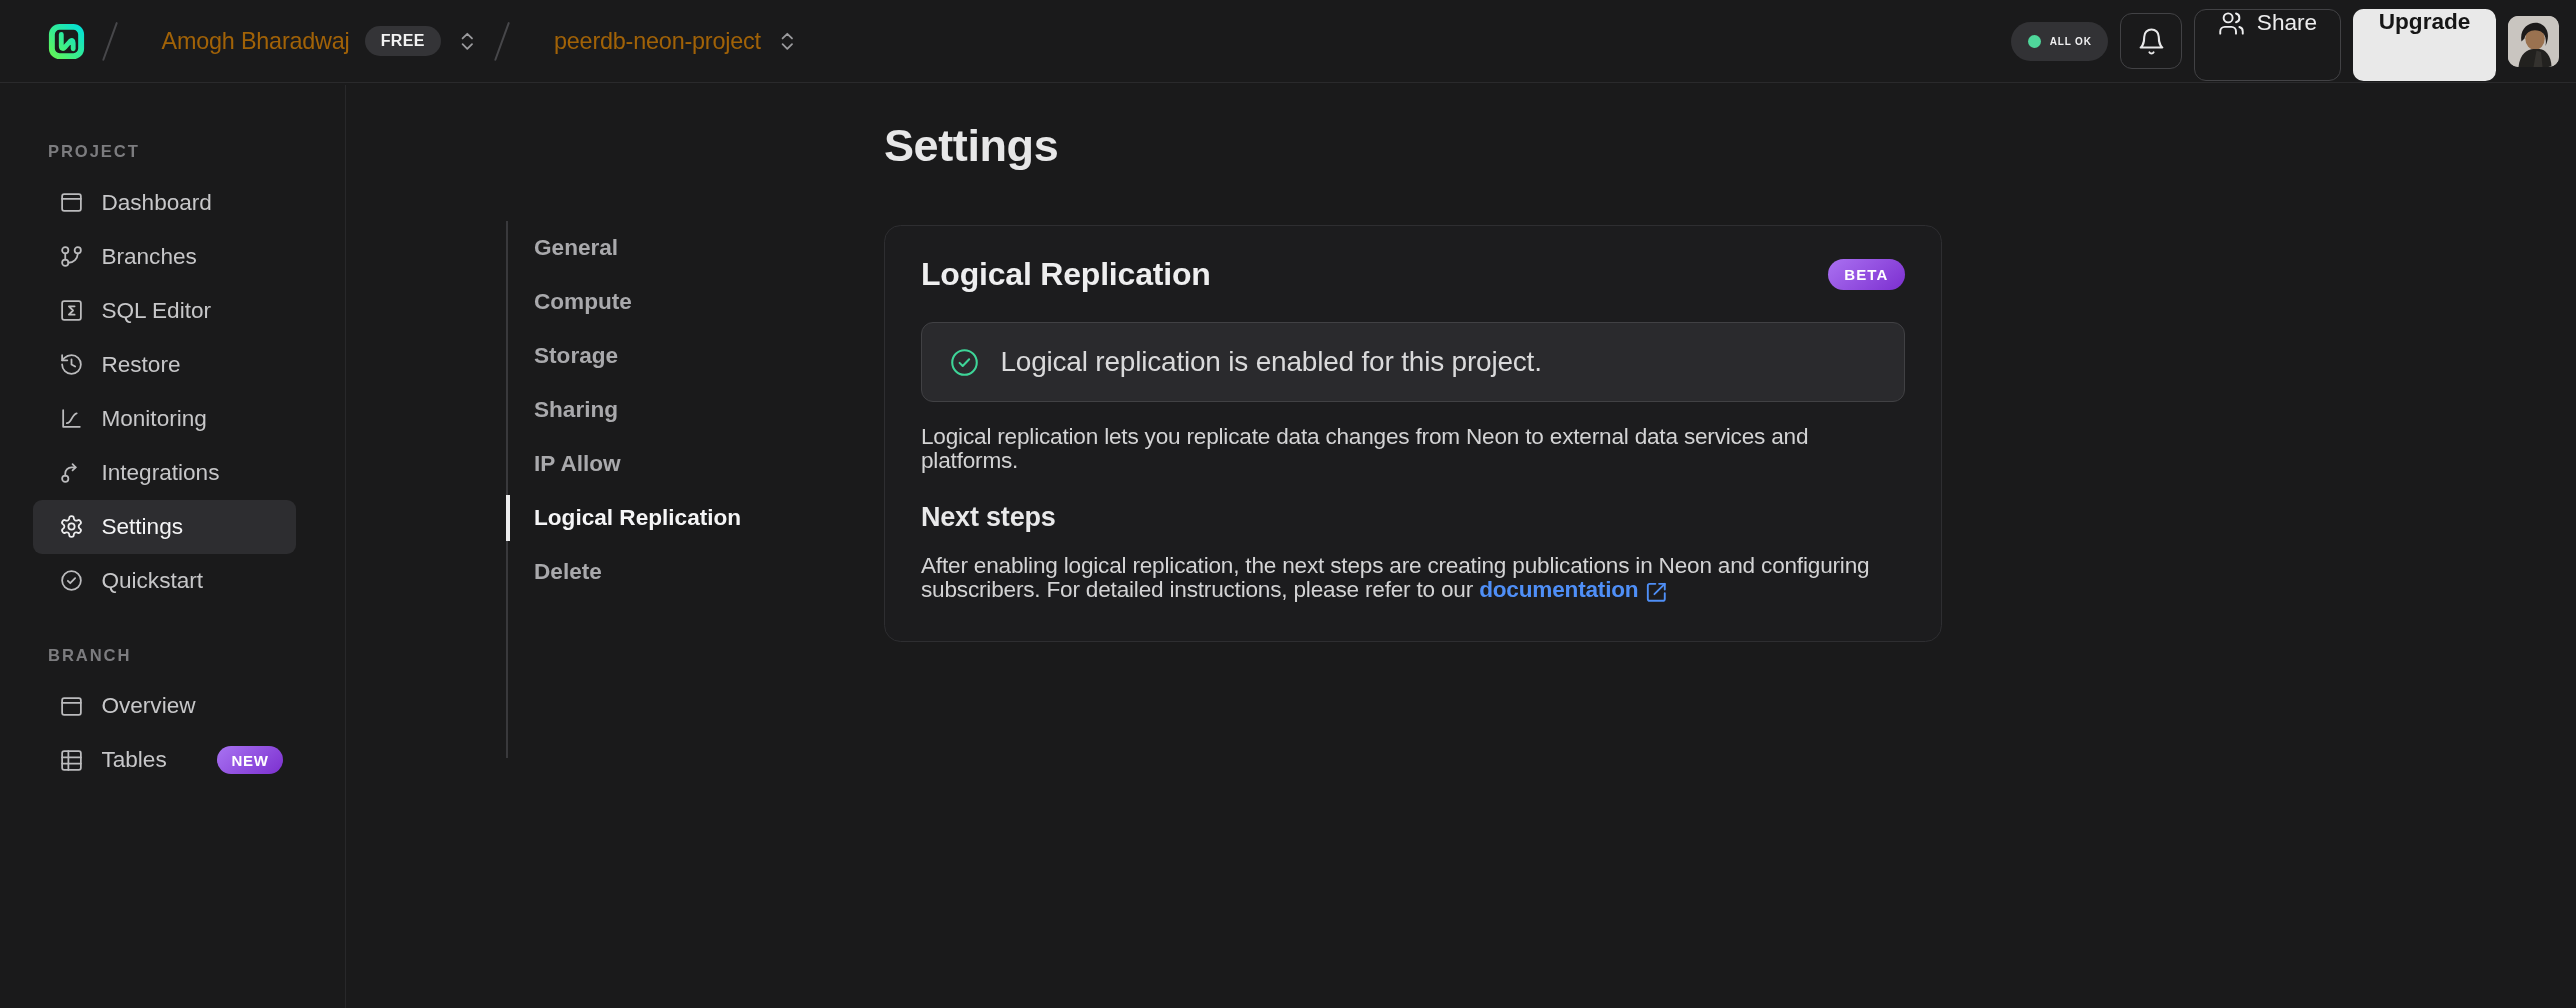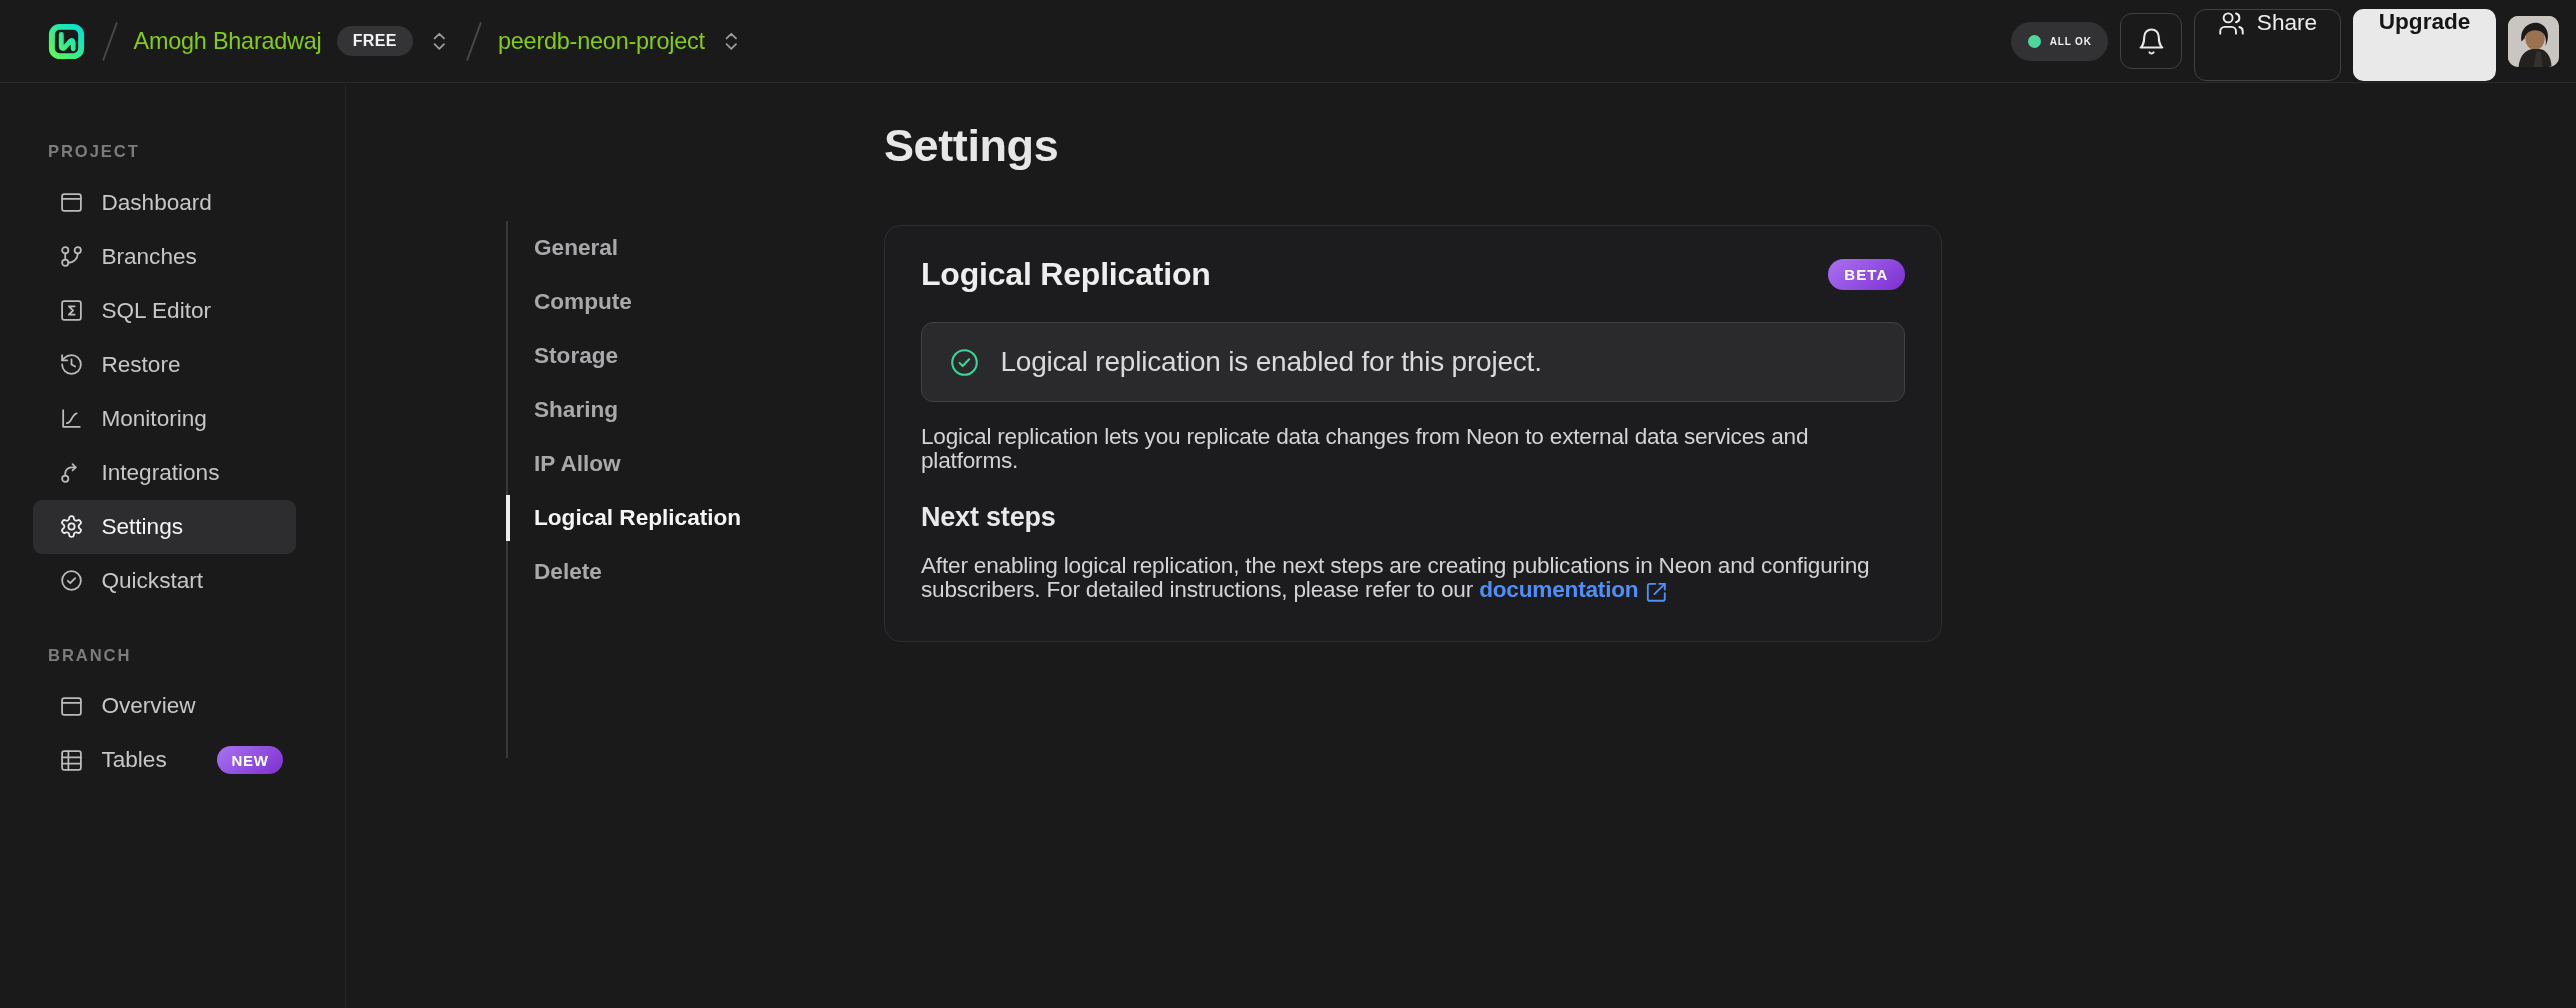--- a/index.html
+++ b/index.html
@@ -19,21 +19,21 @@
     border-bottom: 1.5px solid #2a2a2c;
     display: flex; align-items: center; justify-content: space-between;
     padding: 0 16.6px 0 47px;
     background: #1a1a1b;
     z-index: 5;
   }
   .tb-left { display: flex; align-items: center; gap: 16.6px; }
   .logo { width: 39px; height: 39px; cursor: pointer; }
   .slash { width: 2.3px; height: 41px; background: #47474a; transform: rotate(20deg); border-radius: 2.3px; margin: 0 6px; }
   .crumb { display: flex; align-items: center; gap: 15px; cursor: pointer; }
-  .crumb-name { font-size: 23.4px; font-weight: 500; color: #84cc16; letter-spacing: -0.2px; }
+  .crumb-name { font-size: 23.4px; font-weight: 500; color: #a16207; letter-spacing: -0.2px; margin-left: 28px; }
   .pill { display: inline-flex; align-items: center; border-radius: 754px; white-space: nowrap; }
   .pill.free {
     background: #343437; color: #f2f2f2; font-size: 16px; font-weight: 700;
     letter-spacing: 0.4px; padding: 6px 16px;
   }
   .chev { color: #9b9b9e; }
   .tb-right { display: flex; align-items: center; gap: 12px; }
   .pill.status {
     background: #323235; height: 39px; padding: 0 16.6px; gap: 9px;
     font-size: 10px; font-weight: 700; letter-spacing: 0.8px; color: #f0f0f1;

